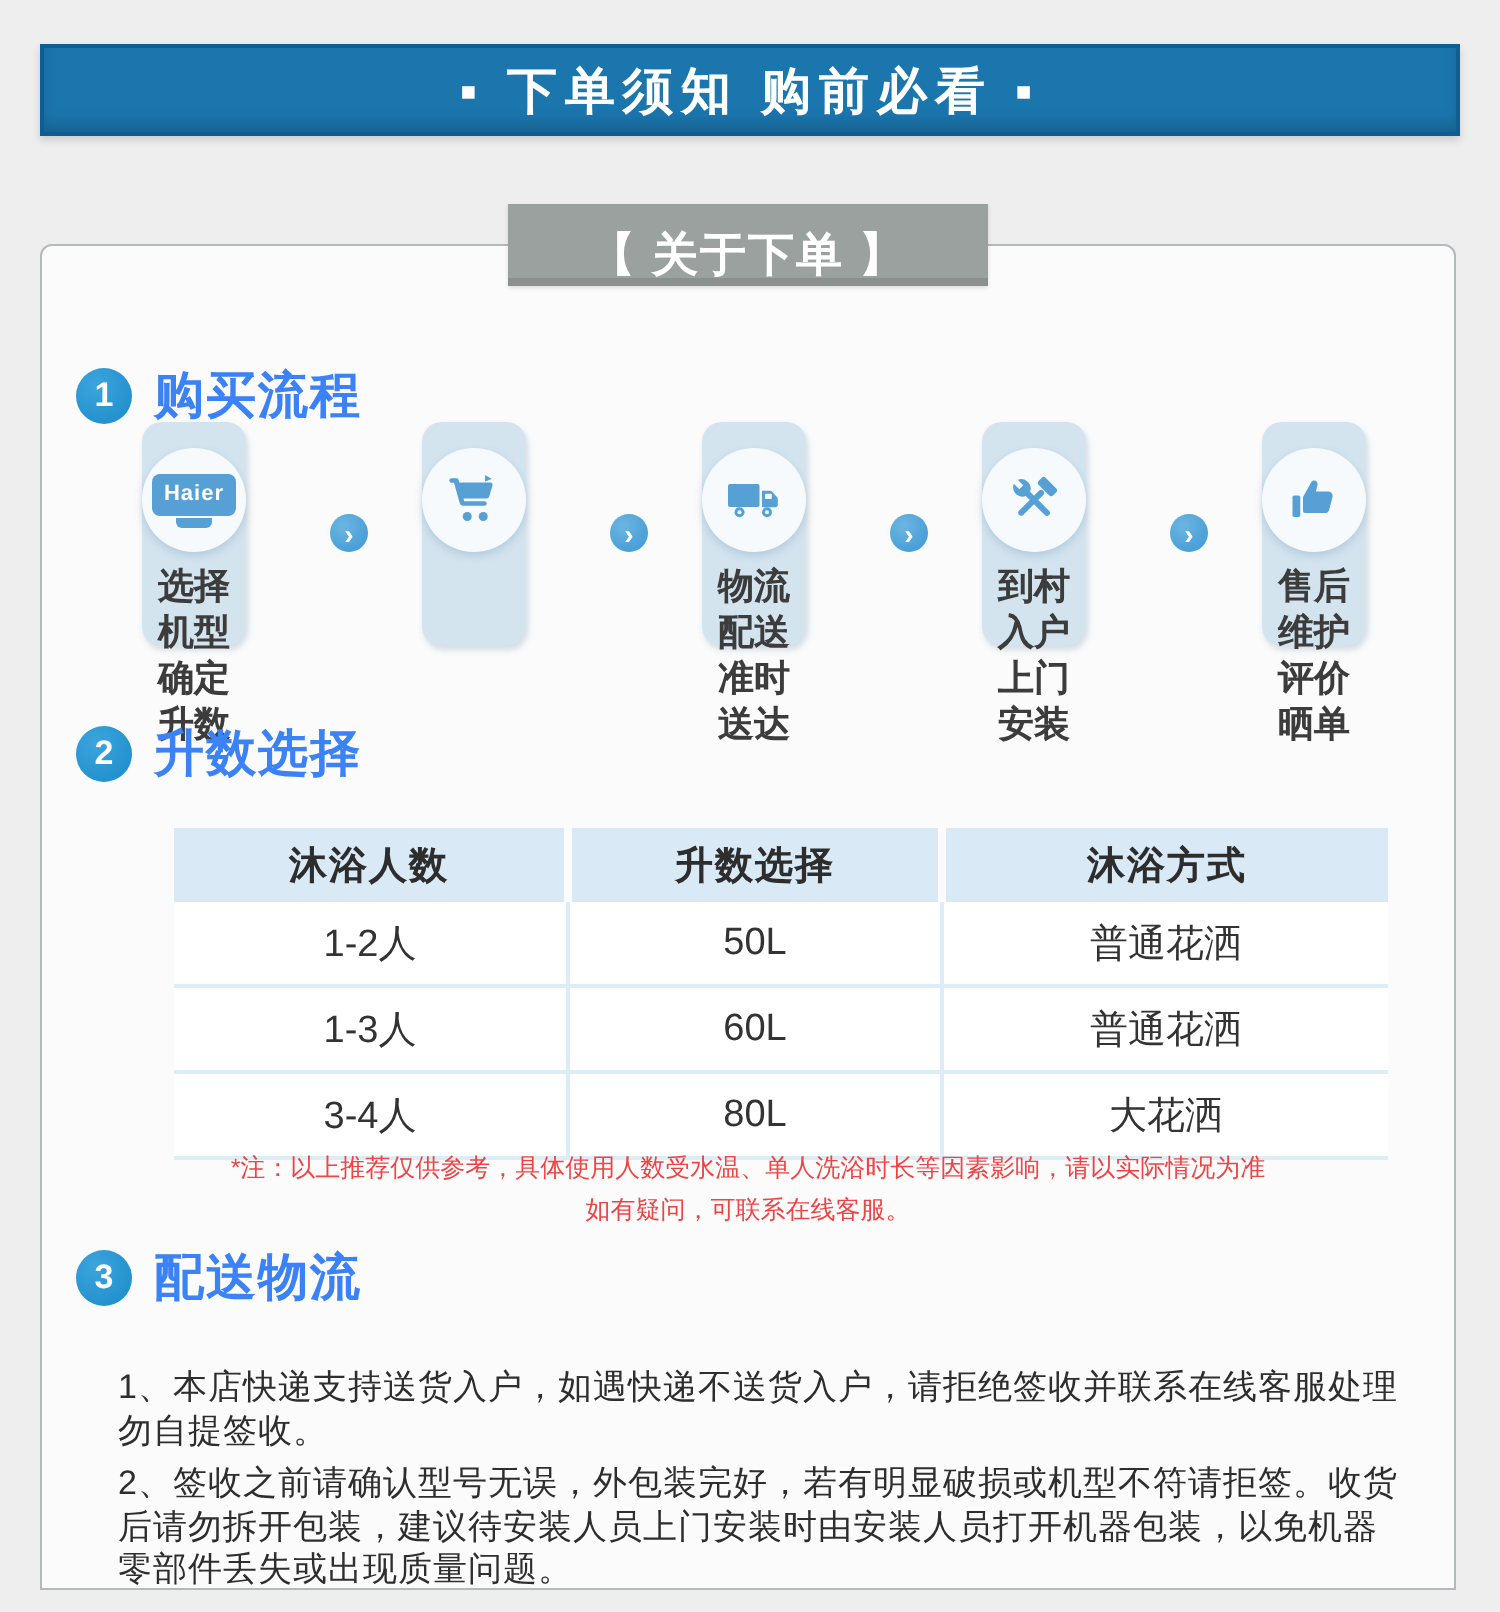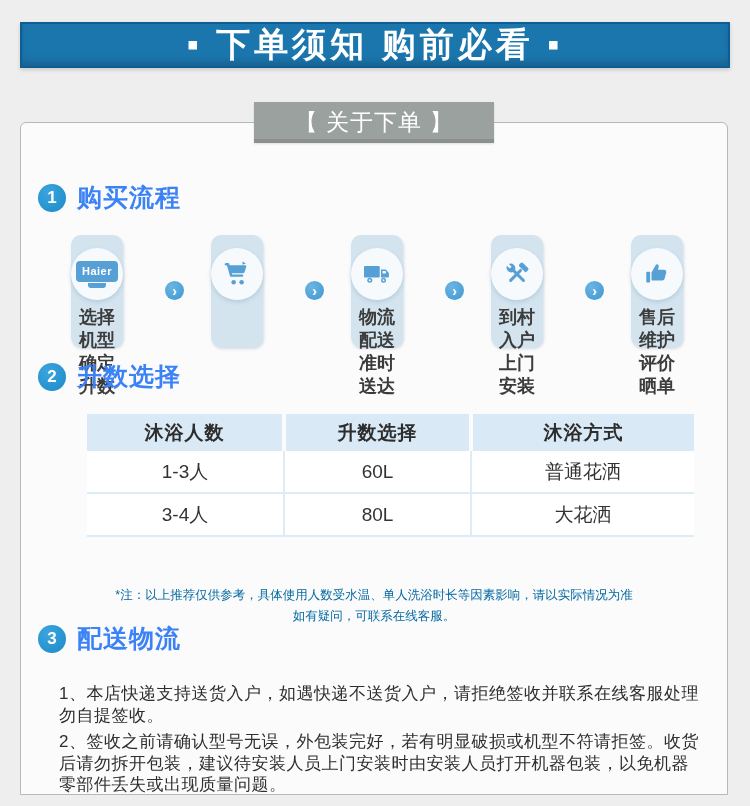--- a/index.html
+++ b/index.html
@@ -8,49 +8,49 @@
     background:#eeeeef;
     font-family:"Liberation Sans","DejaVu Sans",sans-serif;
     -webkit-font-smoothing:antialiased;
   }
   
   .banner{
     position:absolute;left:20px;top:22px;width:710px;height:46px;
     background:#1b76ae;box-sizing:border-box;
     box-shadow:inset 0 0 0 2px #0e5e94, inset 0 -6px 8px rgba(0,0,0,.18), 0 2px 4px rgba(0,0,0,.15);
     display:flex;align-items:center;justify-content:center;
-    color:#fff;font-size:34px;font-weight:bold;letter-spacing:4px;
+    color:#fff;font-size:25px;font-weight:bold;letter-spacing:4px;
   }
   
   .card{
     position:absolute;left:20px;top:122px;width:708px;height:673px;
     background:#fbfbfc;border:1px solid #b4b9bc;border-radius:6px 6px 0 0;
     box-sizing:border-box;
   }
   .tag{
     position:absolute;left:50%;top:-21px;transform:translateX(-50%);
     width:240px;height:41px;background:#9ba19f;
     box-shadow:inset 0 -4px 0 rgba(0,0,0,.10), 0 1px 2px rgba(0,0,0,.12);
-    color:#fff;font-size:23px;font-weight:normal;letter-spacing:1px;
-    display:flex;align-items:center;justify-content:center;
+    color:#fff;font-size:23px;font-weight:bold;letter-spacing:1px;
+    display:flex;align-items:flex-end;justify-content:center;
   }
   
   .sec-head{position:absolute;left:17px;display:flex;align-items:center;gap:11px;}
   .sec-num{
     width:28px;height:28px;border-radius:50%;
     background:radial-gradient(circle at 35% 30%, #3ba4dd, #1b8bc9);
     color:#fff;font-size:17px;font-weight:bold;
     display:flex;align-items:center;justify-content:center;
   }
   .sec-title{font-size:25px;font-weight:bold;color:#3b82f6;letter-spacing:1px;}
   #flow-head{top:58px;}
   #cap-head{top:237px;}
   #del-head{top:499px;}
   
-  .steps{position:absolute;left:50px;top:112px;width:608px;display:flex;align-items:flex-start;gap:44px;}
+  .steps{position:absolute;left:50px;top:88px;width:608px;display:flex;align-items:flex-start;gap:44px;}
   .step{
     width:110px;height:112px;background:#d3e4ef;border-radius:10px;text-align:center;
     box-shadow:1px 2px 3px rgba(120,150,170,.30);
   }
   .step-circle{
     width:52px;height:52px;border-radius:50%;background:#f6fafd;
     margin:13px auto 6px;display:flex;align-items:center;justify-content:center;
     box-shadow:0 2px 4px rgba(100,140,170,.28);
   }
   .step-label{
@@ -78,22 +78,22 @@
   }
   .cap-table th:first-child{border-left:none;}
   .cap-table td{
     height:39px;text-align:center;font-size:19px;color:#333;background:#fff;
     border-left:2px solid #ddedf8;
   }
   .cap-table td:first-child{border-left:none;}
   .cap-table tbody tr + tr td{border-top:2px solid #ddedf8;}
   .cap-table tbody tr:last-child td{border-bottom:2px solid #ddedf8;}
   .note{
-    position:absolute;top:462px;left:0;width:100%;text-align:center;
-    font-size:12.5px;color:#0369a1;line-height:21px;white-space:pre-line;
+    position:absolute;top:451px;left:0;width:100%;text-align:center;
+    font-size:12.5px;color:#ef4444;line-height:21px;white-space:pre-line;
   }
   
   .paras{position:absolute;left:38px;top:560px;width:654px;}
   .para{
     font-size:17px;line-height:21.5px;color:#2e2e2e;white-space:pre-line;
     margin:0 0 5px 0;letter-spacing:.5px;
   }
   svg{display:block;}
 </style>
 </head>
@@ -211,20 +211,25 @@
       </colgroup>
     <thead>
       <tr>
         <th>沐浴人数</th>
         <th>升数选择</th>
         <th>沐浴方式</th>
       </tr>
     </thead>
     <tbody>
       <tr>
+        <td>1-2人</td>
+        <td>50L</td>
+        <td>普通花洒</td>
+      </tr>
+      <tr>
         <td>1-3人</td>
         <td>60L</td>
         <td>普通花洒</td>
       </tr>
       <tr>
         <td>3-4人</td>
         <td>80L</td>
         <td>大花洒</td>
       </tr>
     </tbody>

